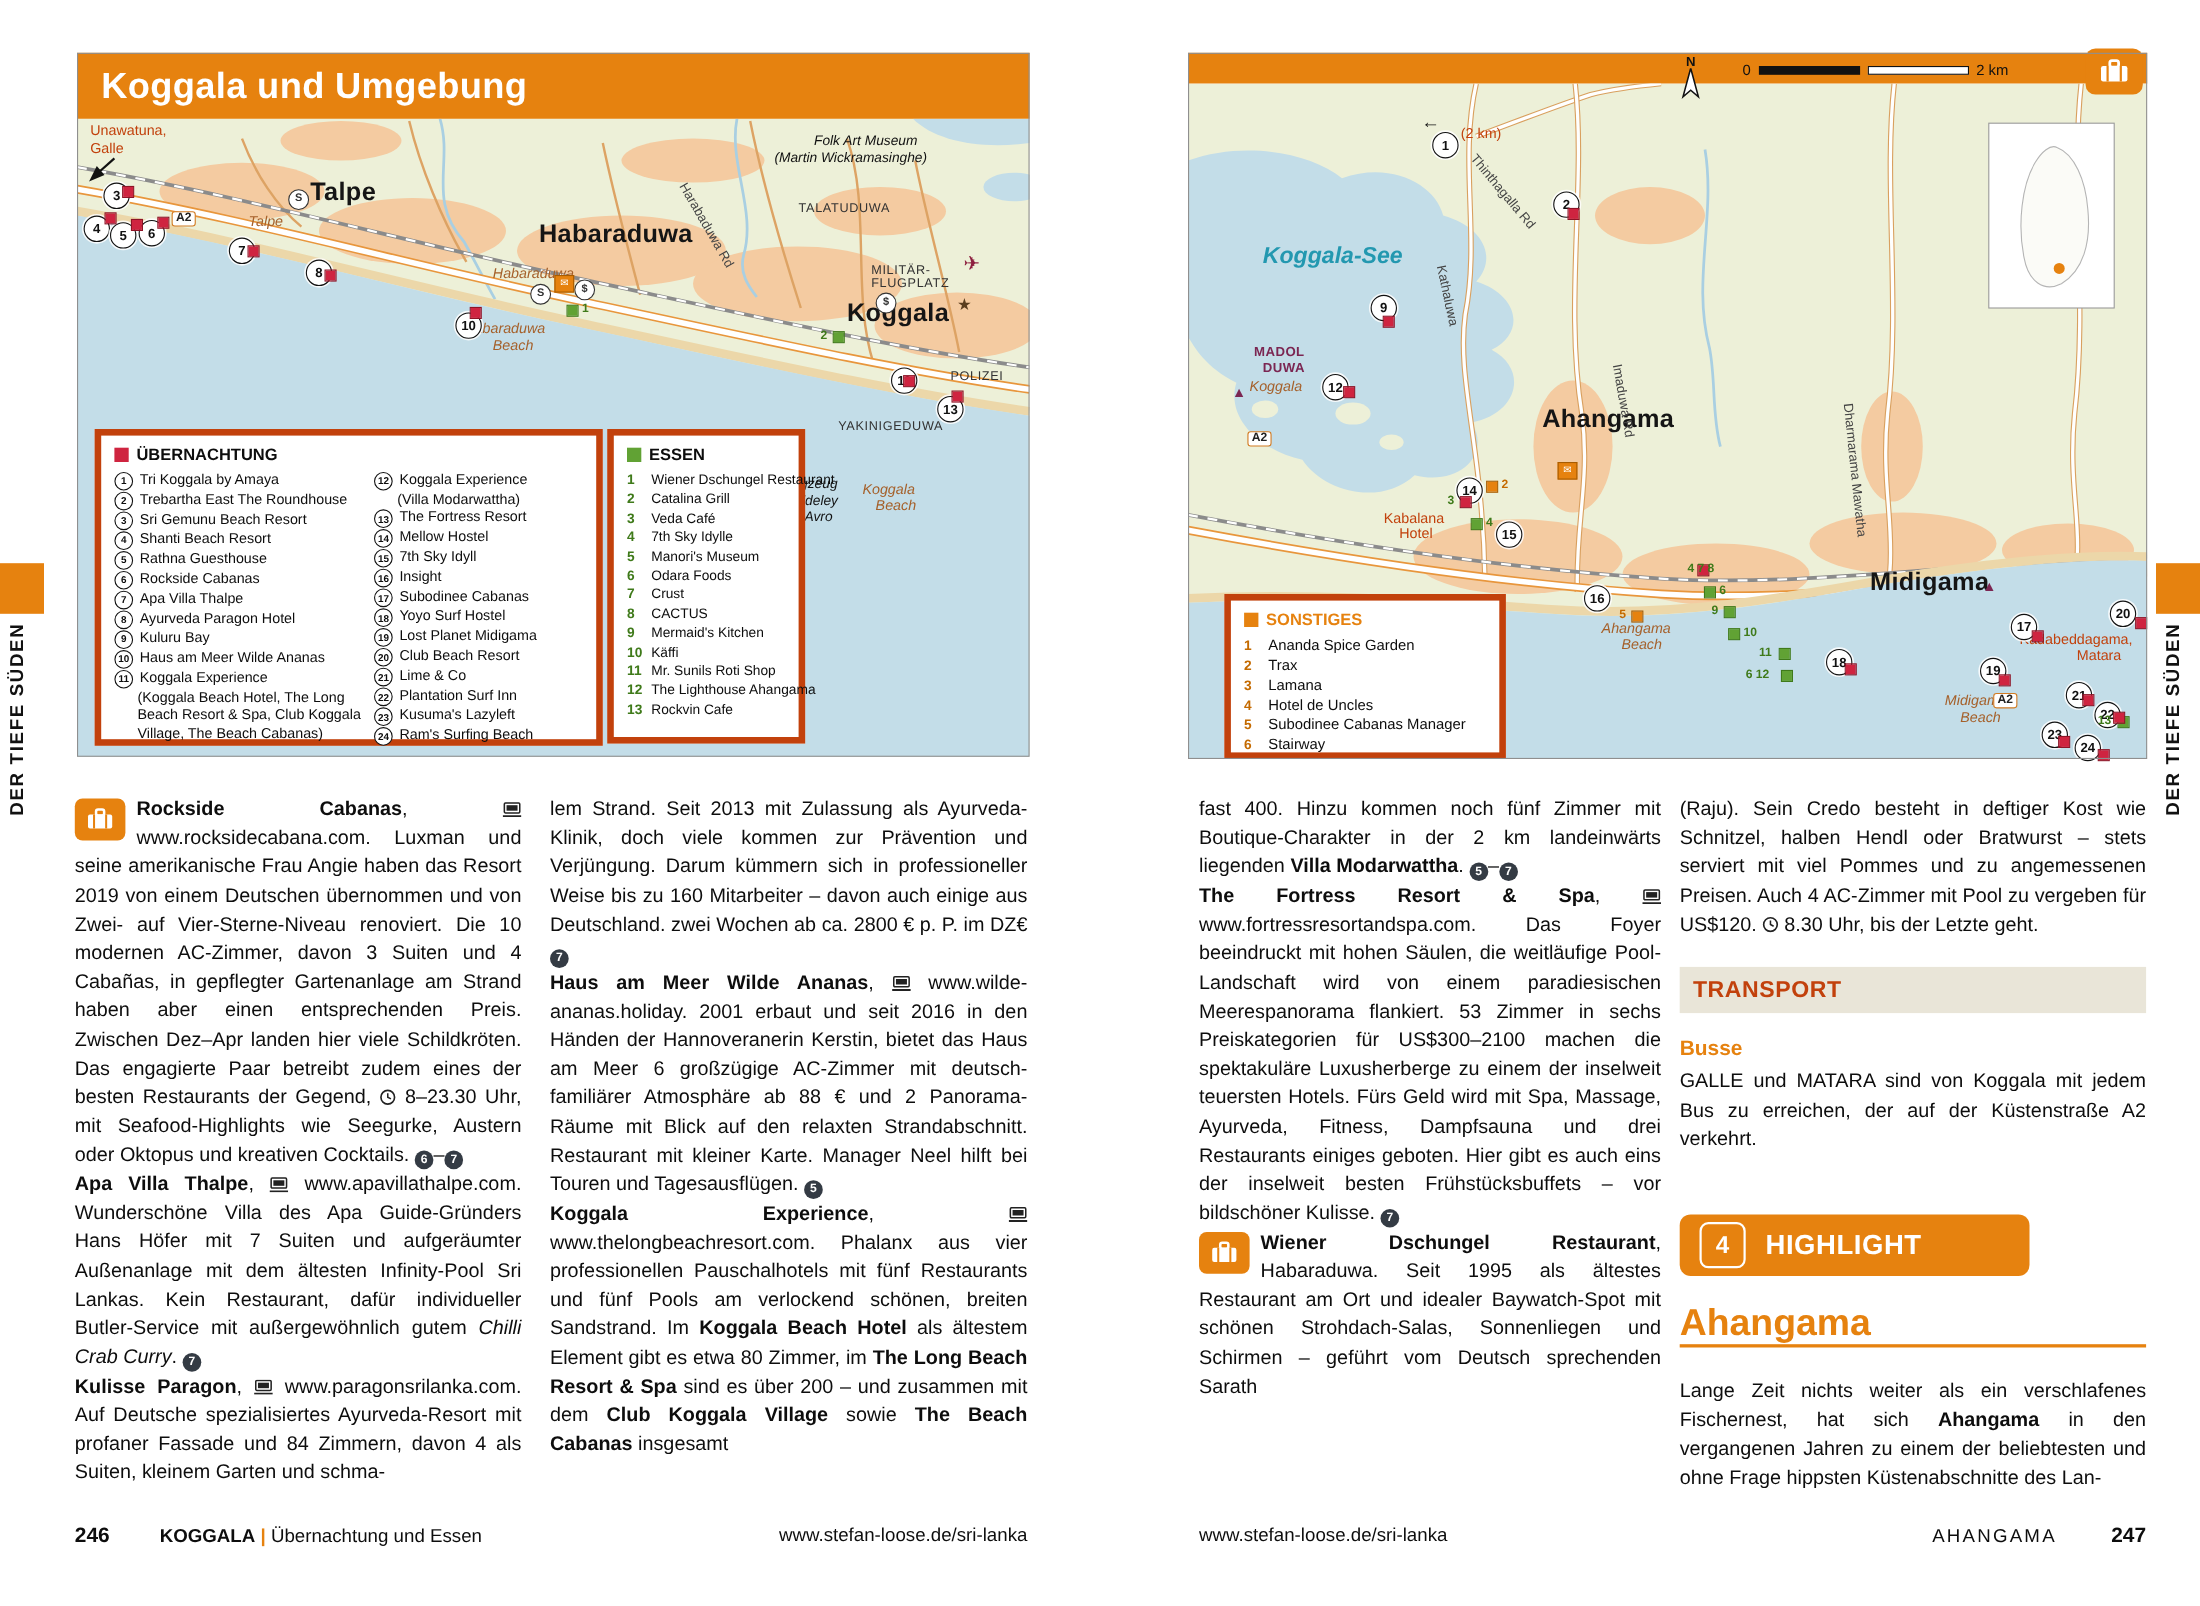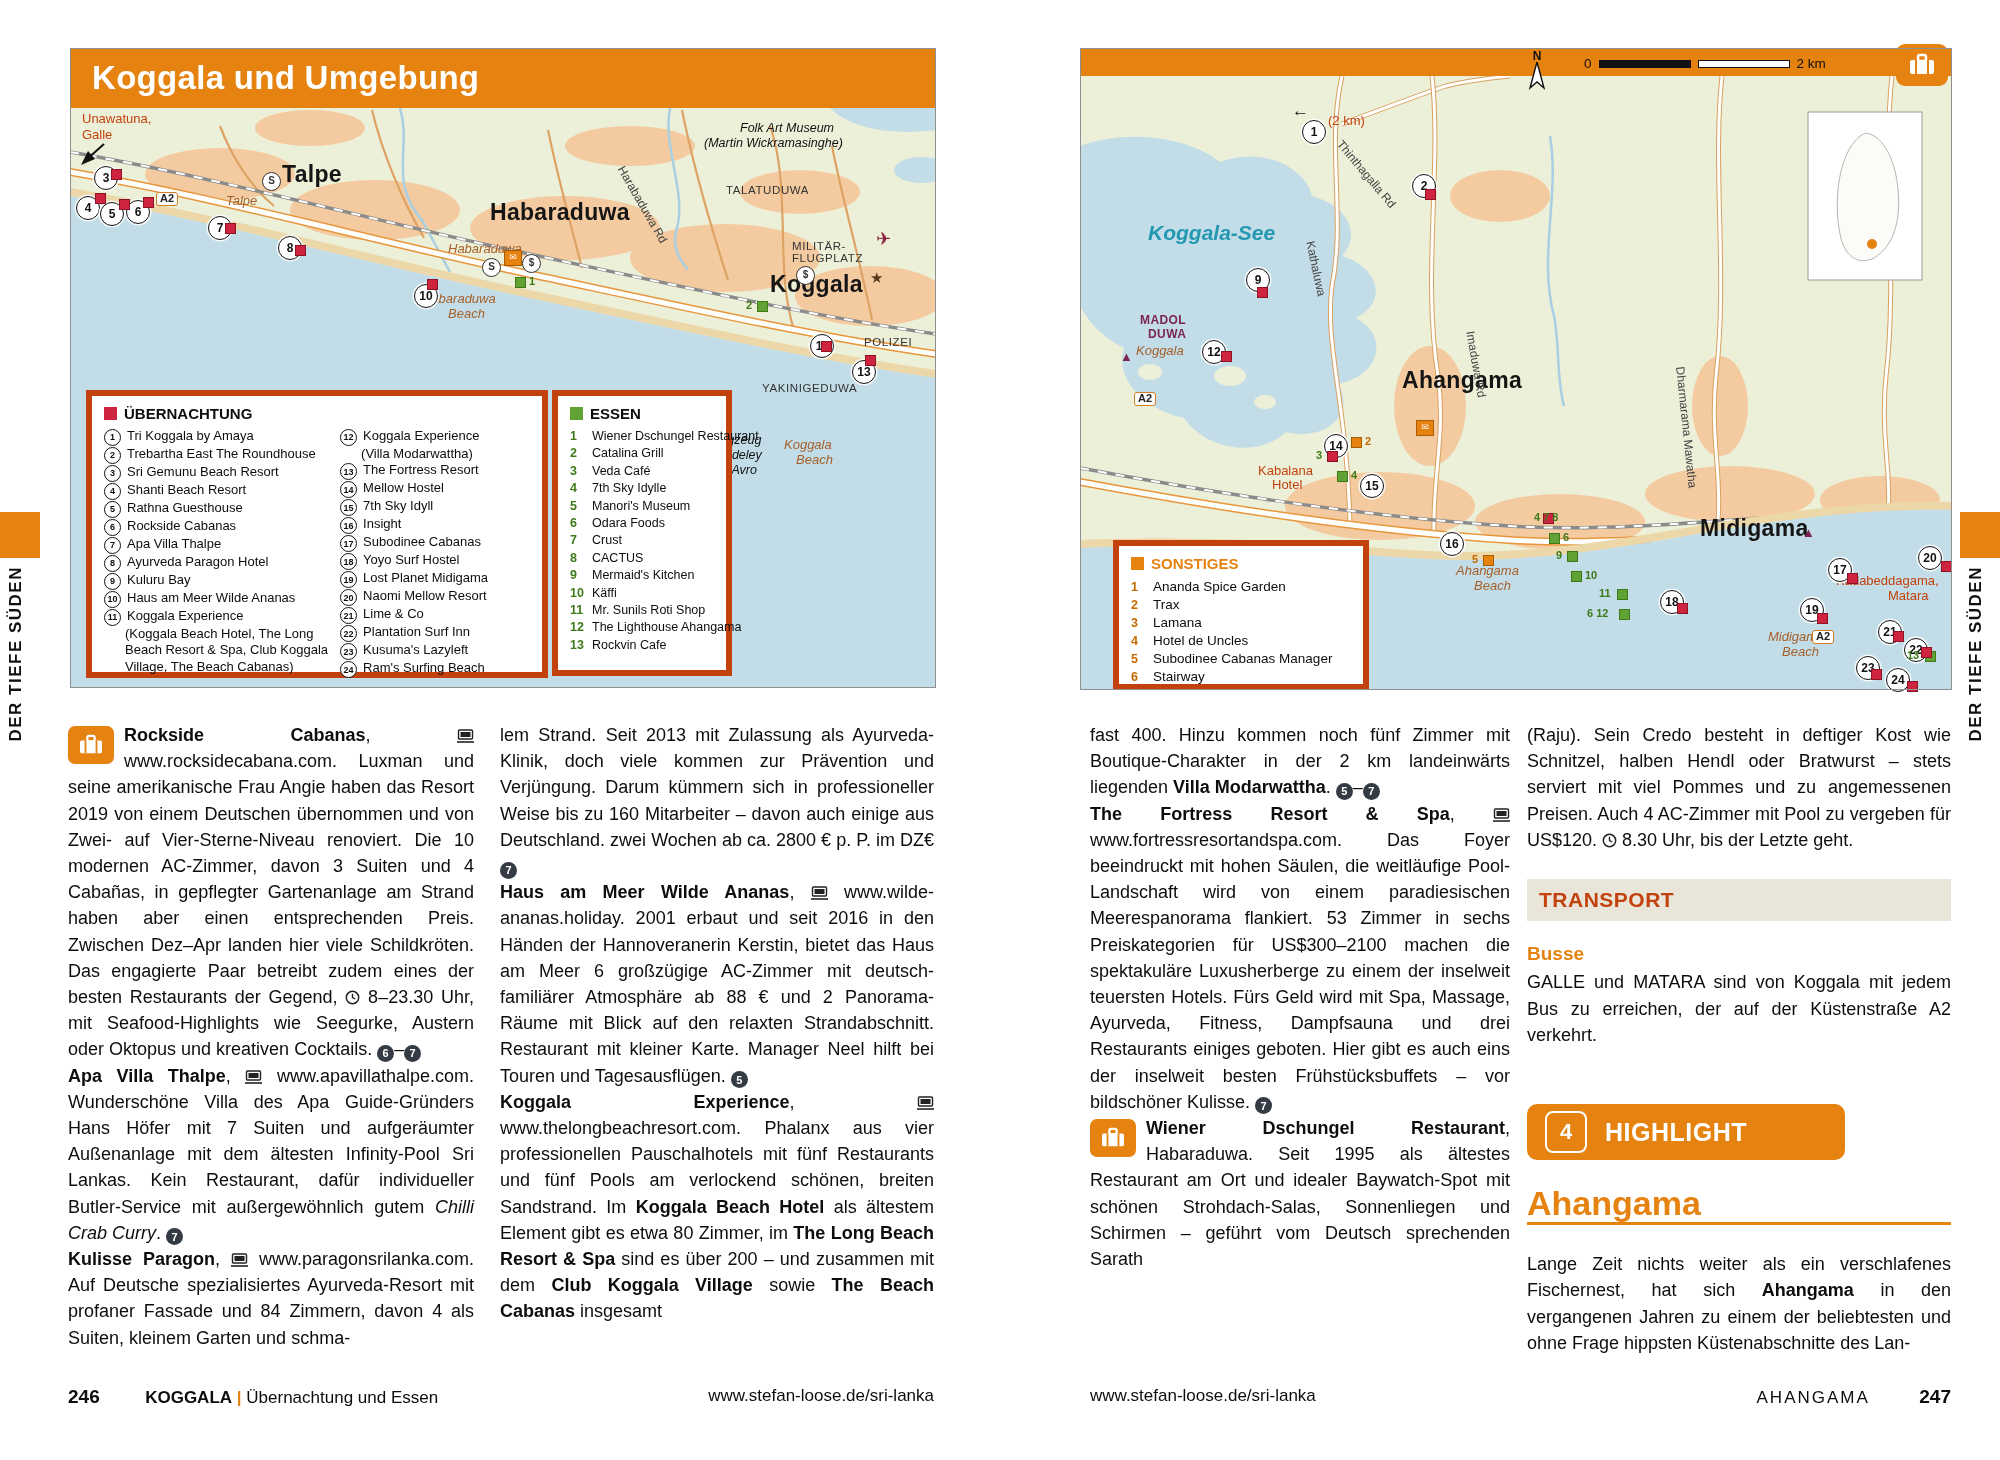--- a/index.html
+++ b/index.html
@@ -276,21 +276,21 @@
           <div class="lrow">
             <span class="lnum-c">18</span>
             <span class="lname">Yoyo Surf Hostel</span>
           </div>
           <div class="lrow">
             <span class="lnum-c">19</span>
             <span class="lname">Lost Planet Midigama</span>
           </div>
           <div class="lrow">
             <span class="lnum-c">20</span>
-            <span class="lname">Naomi Mellow Resort</span>
+            <span class="lname">Club Beach Resort</span>
           </div>
           <div class="lrow">
             <span class="lnum-c">21</span>
             <span class="lname">Lime &amp; Co</span>
           </div>
           <div class="lrow">
             <span class="lnum-c">22</span>
             <span class="lname">Plantation Surf Inn</span>
           </div>
           <div class="lrow">

